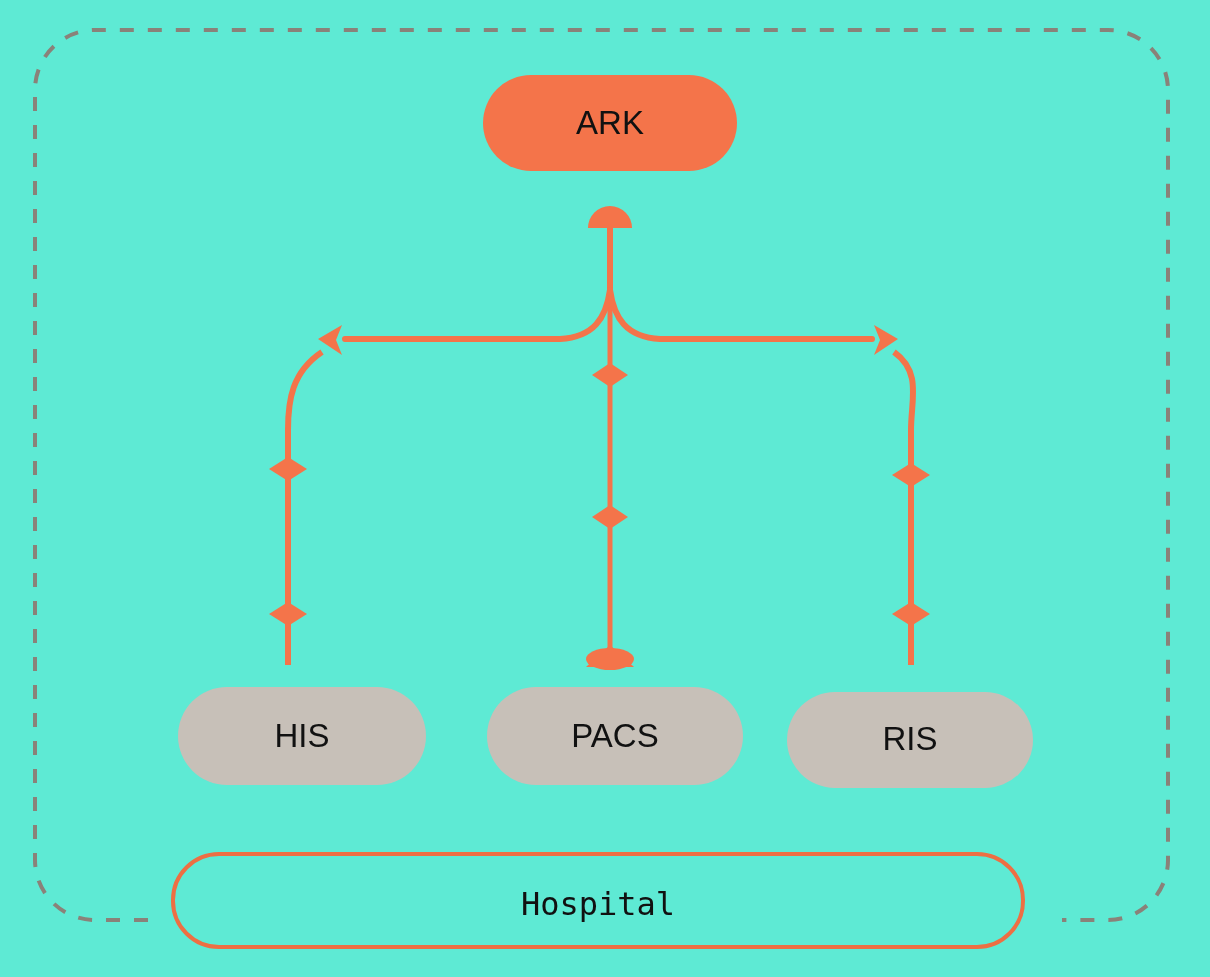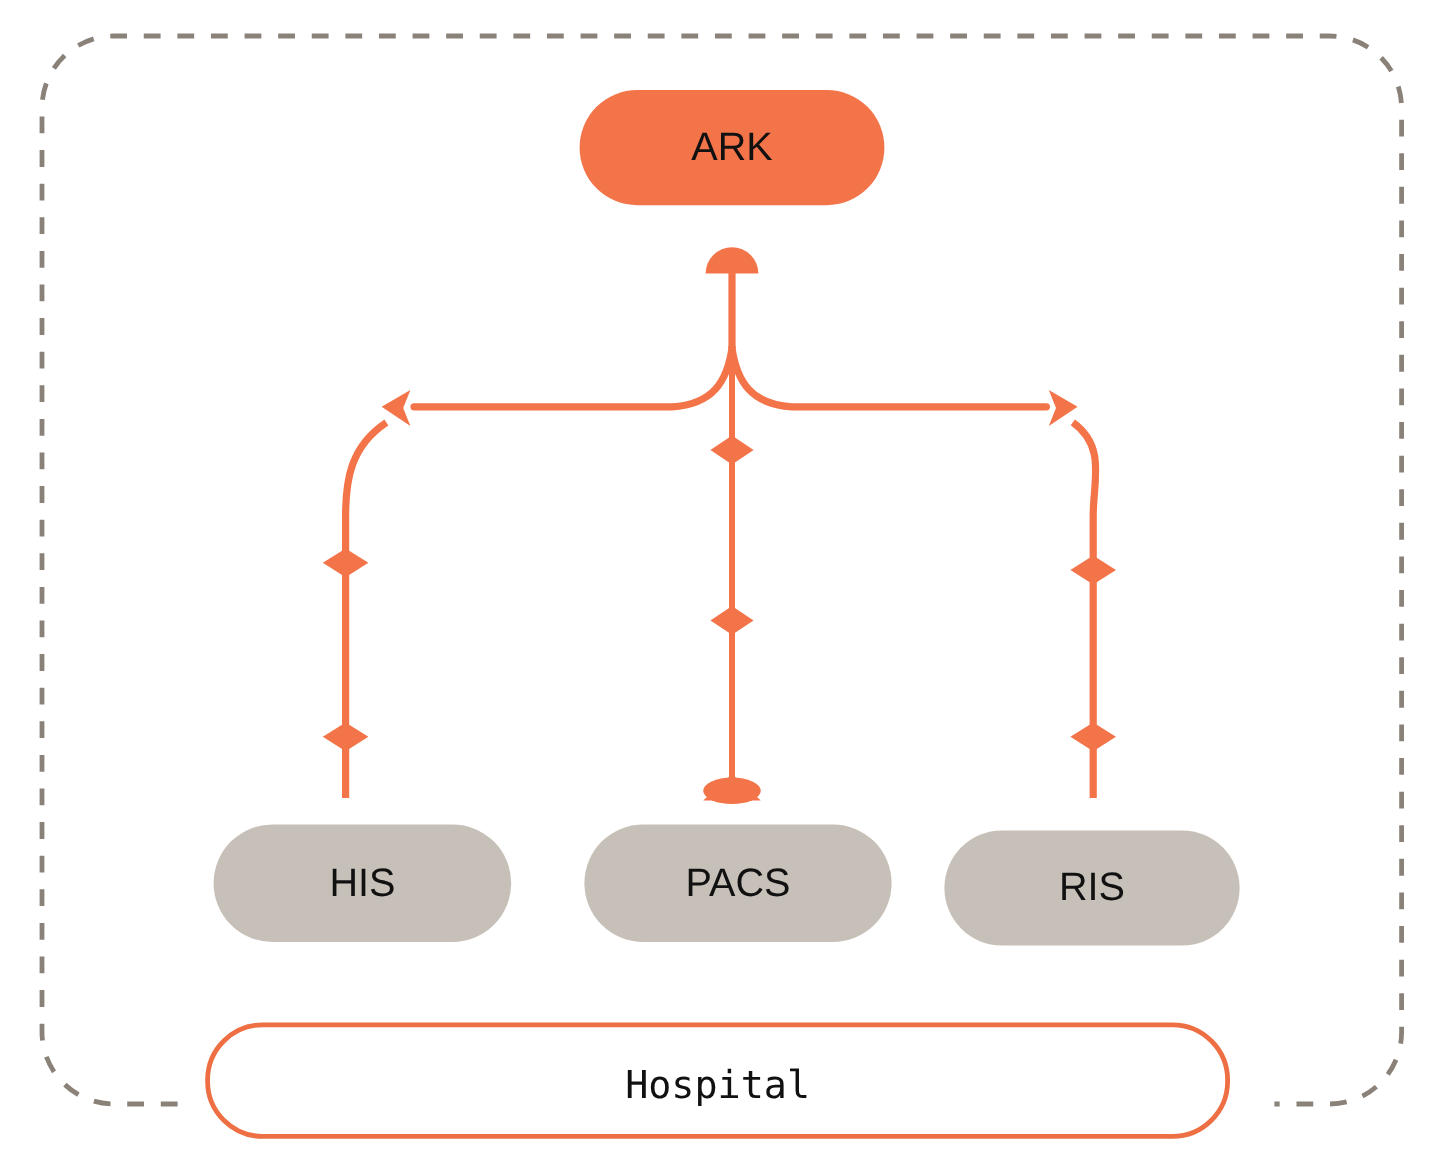--- a/index.html
+++ b/index.html
@@ -7,21 +7,21 @@
     padding: 0;
     background: #ECEAE5;
   }
   body {
     font-family: "Liberation Sans", sans-serif;
   }
   #canvas {
     position: relative;
     width: 1210px;
     height: 977px;
-    background: #ffffff;
+    background: #5eead4;
     overflow: hidden;
   }
   #diagram-svg {
     position: absolute;
     left: 0;
     top: 0;
     width: 1210px;
     height: 977px;
   }
   .node-label {

